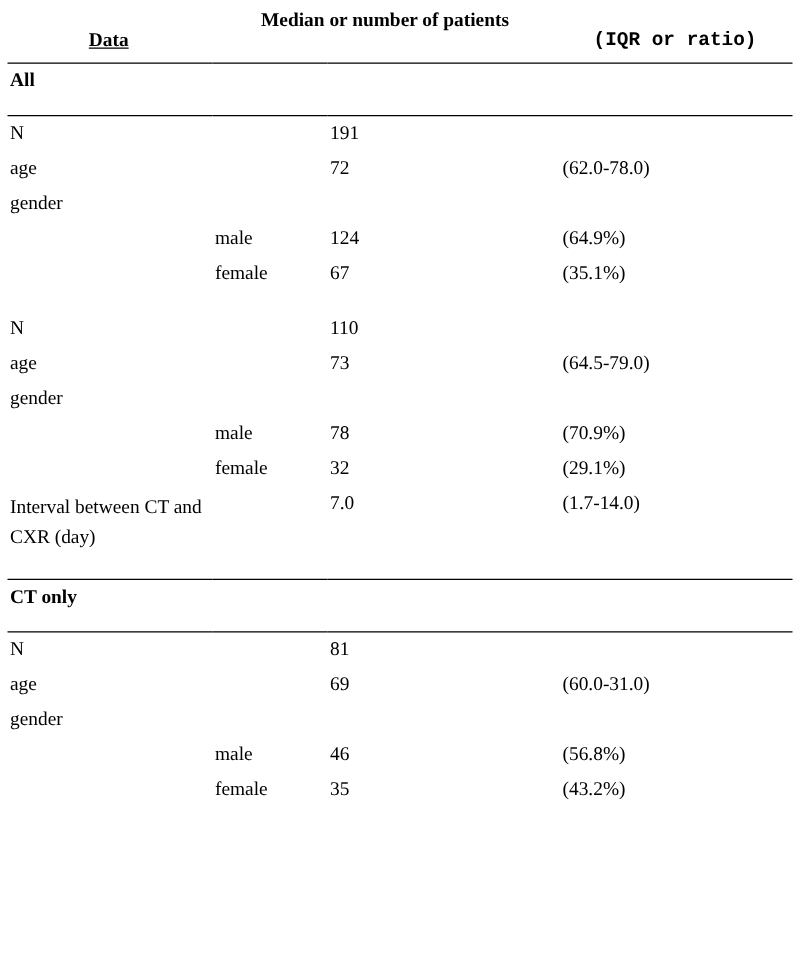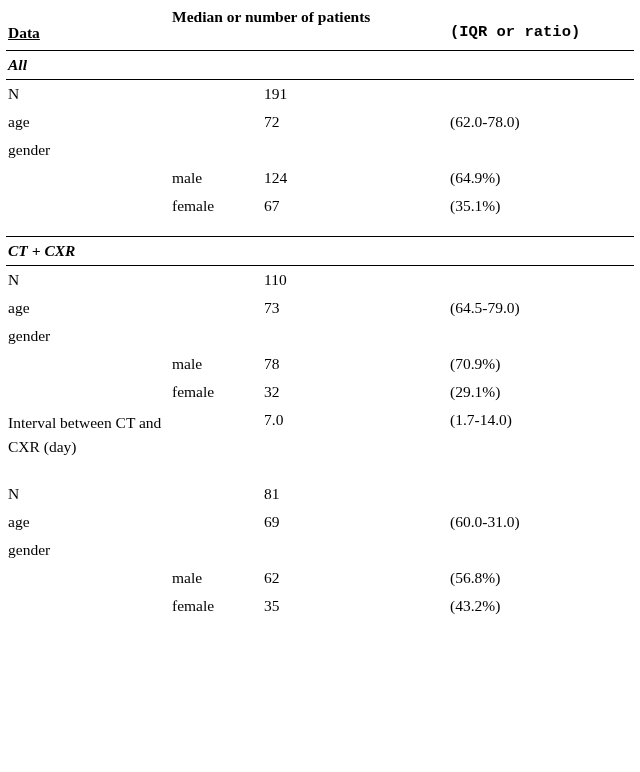--- a/index.html
+++ b/index.html
@@ -36,32 +36,32 @@
     padding: 5px 4px 5px 2px;
     font-weight: normal;
   }
 
   
   tr.header-row th {
     font-weight: bold;
     padding-top: 6px;
     padding-bottom: 7px;
     line-height: 1.38;
+    text-align: center;
   }
   tr.header-row th.h-data { vertical-align: top; padding-top: 22px; text-decoration: underline; }
   tr.header-row th.h-note { vertical-align: top; padding-top: 22px; font-family: Liberation Mono, monospace; }
   .rule-bottom { border-bottom: 1.6px solid #000; }
 
   tr.section-row td {
     font-weight: bold;
     border-top: 1.3px solid #000;
     border-bottom: 1.3px solid #000;
     padding-top: 5px;
-    padding-bottom: 5px;
-    font-style: italic;
+    padding-bottom: 18px;
   }
   tr.section-row td.sec-first { padding-left: 2px; }
 
   tr.spacer-row td {
     height: 16px;
     padding: 0;
     border: none;
   }
 
   td.sub-col { padding-left: 2px; }
@@ -121,23 +121,20 @@
       <tr>
         <td></td>
         <td class="sub-col">female</td>
         <td class="val-col">67</td>
         <td class="note-col">(35.1%)</td>
       </tr>
       <tr class="spacer-row">
           <td colspan="4"></td>
         </tr>
 
-      <tr class="section-row">
-        <td class="sec-first" colspan="4">CT + CXR</td>
-      </tr>
       <tr>
         <td>N</td>
         <td class="sub-col"></td>
         <td class="val-col">110</td>
         <td class="note-col"></td>
       </tr>
       <tr>
         <td>age</td>
         <td class="sub-col"></td>
         <td class="val-col">73</td>
@@ -164,20 +161,23 @@
       <tr>
         <td class="multiline">Interval between CT and CXR (day)</td>
         <td class="sub-col mid-align"></td>
         <td class="val-col mid-align">7.0</td>
         <td class="note-col mid-align">(1.7-14.0)</td>
       </tr>
       <tr class="spacer-row">
           <td colspan="4"></td>
         </tr>
 
+      <tr class="section-row">
+        <td class="sec-first" colspan="4">CT only</td>
+      </tr>
       <tr>
         <td>N</td>
         <td class="sub-col"></td>
         <td class="val-col">81</td>
         <td class="note-col"></td>
       </tr>
       <tr>
         <td>age</td>
         <td class="sub-col"></td>
         <td class="val-col">69</td>
@@ -185,21 +185,21 @@
       </tr>
       <tr>
         <td>gender</td>
         <td class="sub-col"></td>
         <td class="val-col"></td>
         <td class="note-col"></td>
       </tr>
       <tr>
         <td></td>
         <td class="sub-col">male</td>
-        <td class="val-col">62</td>
+        <td class="val-col">46</td>
         <td class="note-col">(56.8%)</td>
       </tr>
       <tr>
         <td></td>
         <td class="sub-col">female</td>
         <td class="val-col">35</td>
         <td class="note-col">(43.2%)</td>
       </tr>
 
     </tbody>

